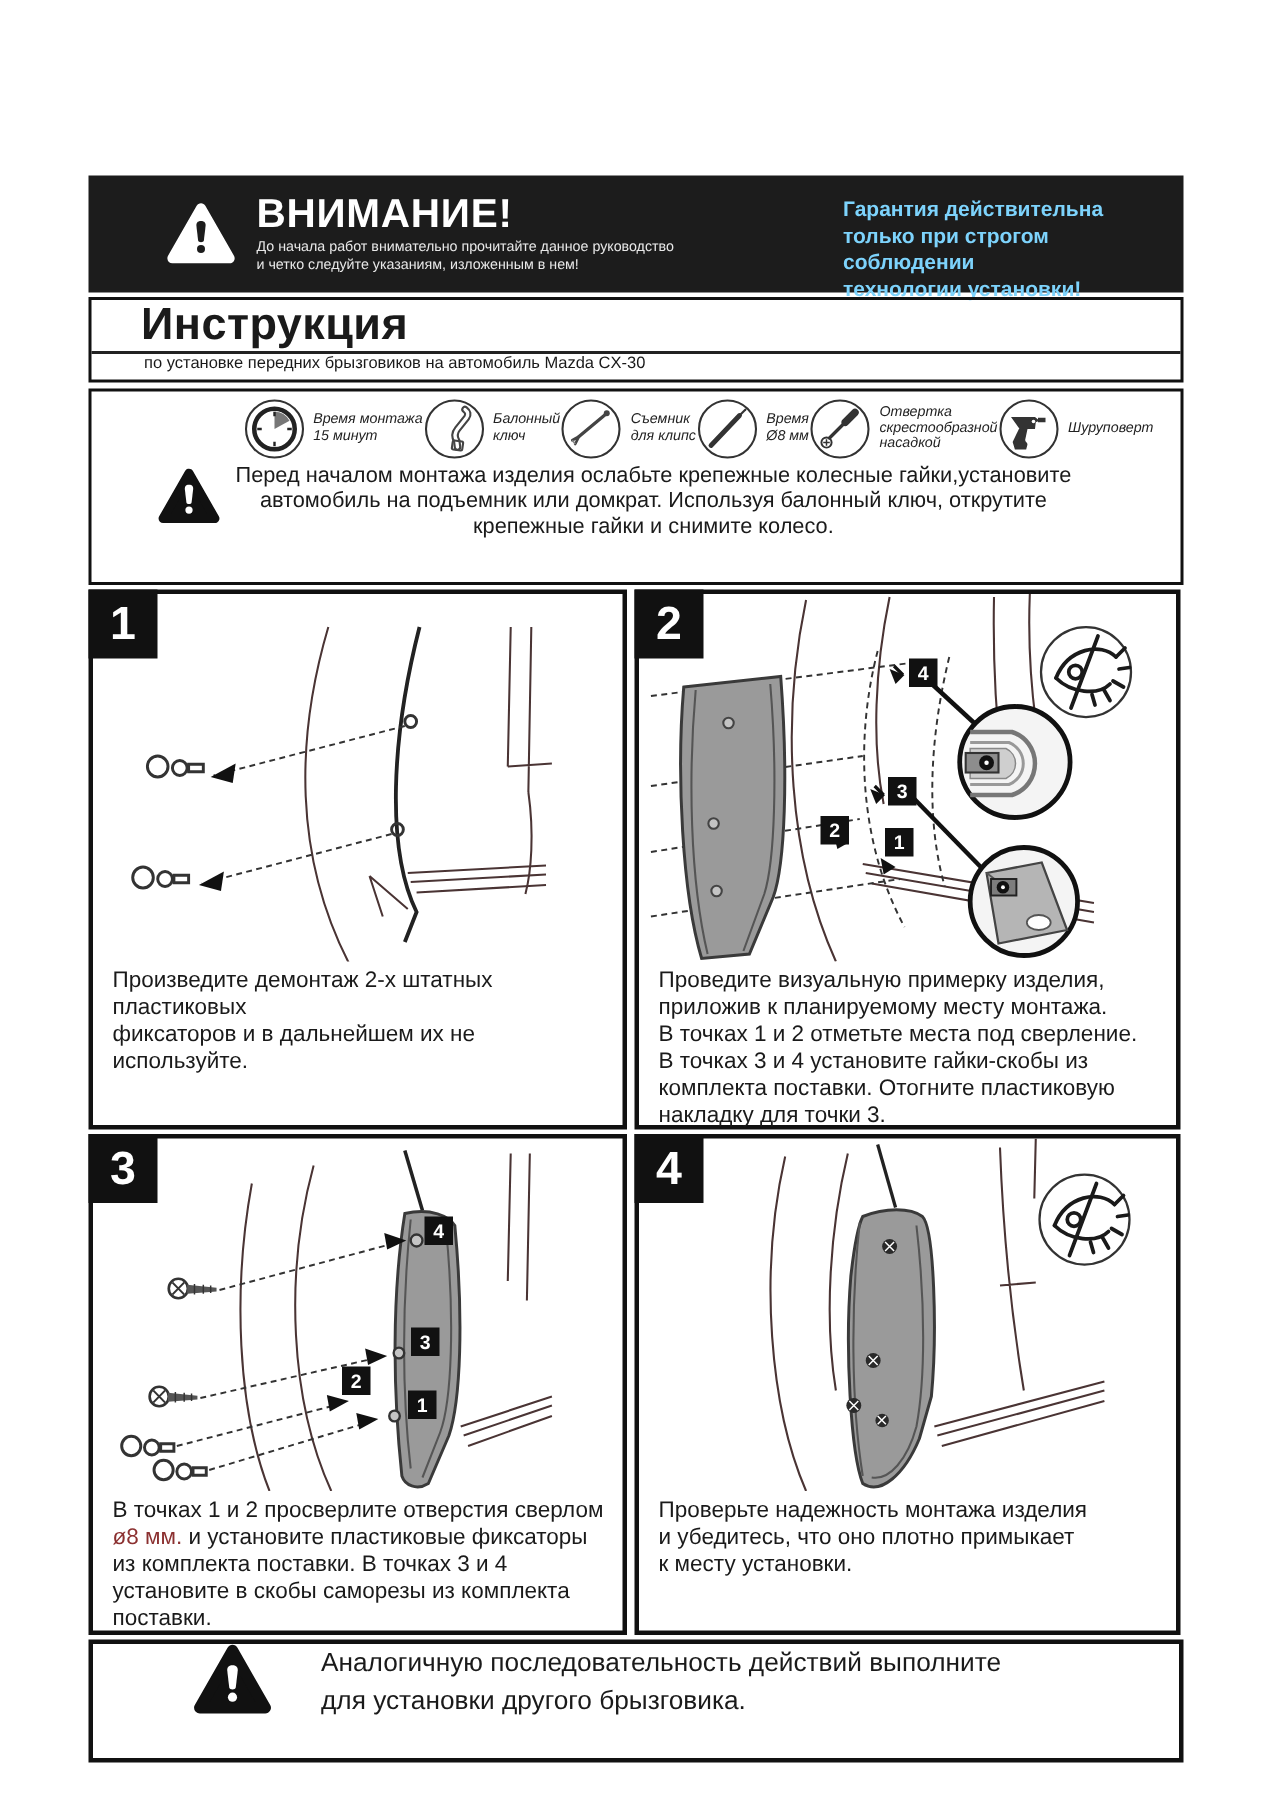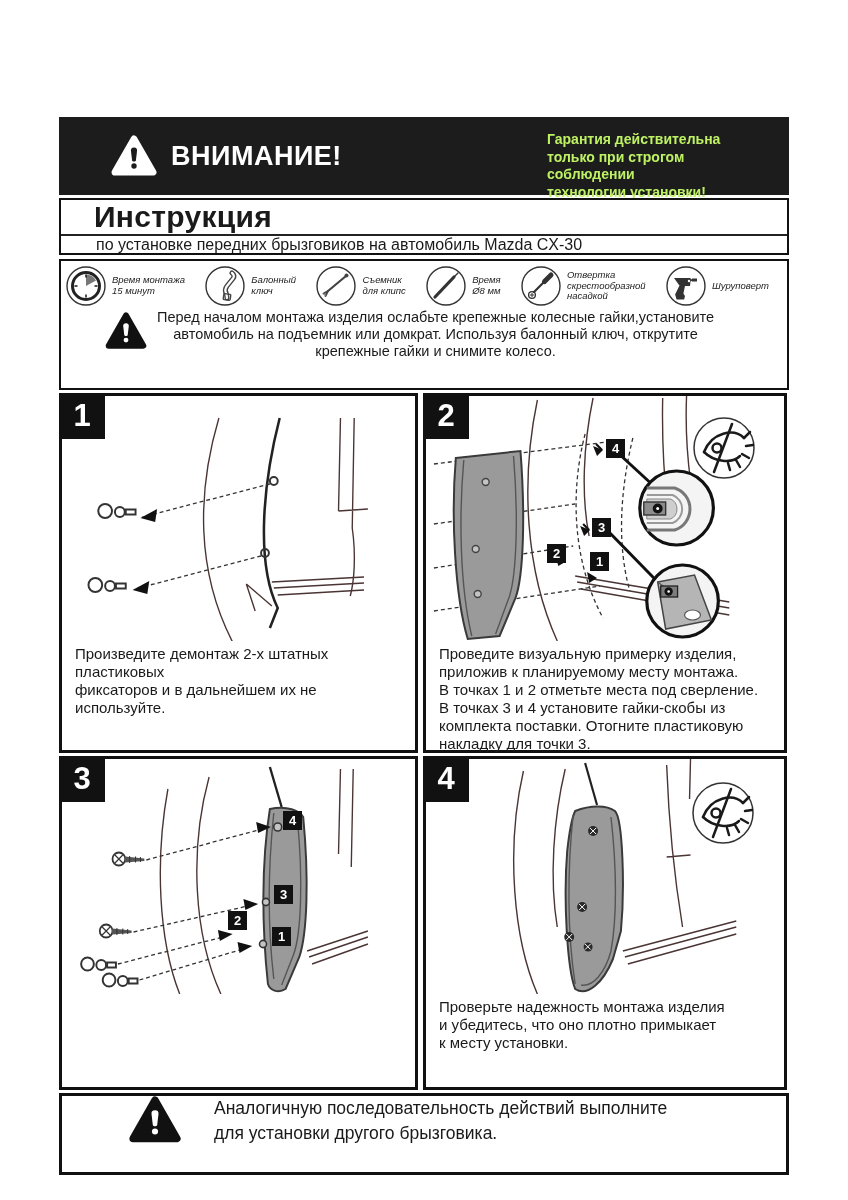--- a/index.html
+++ b/index.html
@@ -7,32 +7,32 @@
   .page{position:absolute;left:59px;top:117px;width:730px;}
   .prewrap{white-space:pre-line;}
 
   
   .warn-header{background:#1c1c1c;height:78px;display:flex;position:relative;}
   .warn-left{display:flex;align-items:center;margin-left:52px;}
   .warn-tri{width:46px;height:42px;flex:0 0 auto;}
   .warn-texts{margin-left:14px;}
   .warn-title{color:#fff;font-size:27px;font-weight:bold;letter-spacing:.5px;line-height:1;}
   .warn-sub{color:#e8e8e8;font-size:9.5px;line-height:1.3;margin-top:3px;}
-  .warranty{position:absolute;left:488px;top:14px;color:#bef264;font-size:14px;font-weight:bold;line-height:1.25;width:220px;}
+  .warranty{position:absolute;left:503px;top:14px;color:#7dd3fc;font-size:14px;font-weight:bold;line-height:1.25;width:220px;}
 
   
   .title-box{border:2px solid #111;margin-top:3px;height:53px;position:relative;}
   .title-main{font-size:30px;font-weight:800;margin:1px 0 0 33px;line-height:1.05;letter-spacing:.3px;}
   .title-rule{position:absolute;left:0;right:0;top:34px;border-top:2px solid #222;}
-  .title-sub{font-size:16px;margin:3px 0 0 35px;}
+  .title-sub{font-size:11px;margin:3px 0 0 35px;}
 
   
   .tools-box{border:2px solid #111;margin-top:4px;height:125px;padding-top:2px;}
   .tools-title{text-align:center;font-size:21px;font-weight:700;margin:0;}
-  .tools-row{display:flex;justify-content:space-between;padding:2px 18px 0 4px;align-items:center;}
+  .tools-row{display:flex;justify-content:flex-end;padding:2px 18px 0 4px;align-items:center;}
   .tool{display:flex;align-items:center;gap:5px;}
   .tool-circle{width:42px;height:42px;flex:0 0 auto;}
   .tool-label{font-size:9.5px;font-style:italic;line-height:1.15;color:#222;}
   .prep-row{display:flex;align-items:flex-start;margin:2px 0 0 44px;text-align:center;}
   .prep-tri{width:42px;height:38px;flex:0 0 auto;margin-top:3px;}
   .prep-text{font-size:14.5px;line-height:1.17;margin-left:10px;font-weight:500;}
 
   
   .steps-grid{display:grid;grid-template-columns:359px 364px;column-gap:5px;row-gap:3px;margin-top:3px;}
   .panel{border:3px solid #111;position:relative;background:#fff;}
@@ -65,20 +65,22 @@
 
   <header class="warn-header">
     <div class="warn-left">
       <svg class="warn-tri" viewBox="0 0 48 44">
         <polygon points="24,4 44,39 4,39" fill="#fff" stroke="#fff" stroke-width="7" stroke-linejoin="round"></polygon>
         <path d="M24,13 c2.6,0 3.4,1.6 3.2,3.4 l-1.2,10.2 c-0.2,1.6 -3.8,1.6 -4,0 l-1.2,-10.2 C20.6,14.6 21.4,13 24,13 Z" fill="#1c1c1c"></path>
         <circle cx="24" cy="32.5" r="2.8" fill="#1c1c1c"></circle>
       </svg>
       <div class="warn-texts">
         <div class="warn-title">ВНИМАНИЕ!</div>
+        <div class="warn-sub prewrap">До начала работ внимательно прочитайте данное руководство
+и четко следуйте указаниям, изложенным в нем!</div>
       </div>
     </div>
     <div class="warranty prewrap">Гарантия действительна
 только при строгом соблюдении
 технологии установки!</div>
   </header>
 
   <section class="title-box">
     <h1 class="title-main">Инструкция</h1>
     <div class="title-rule"></div>
@@ -324,20 +326,23 @@
         <polygon points="200,145 185,140 187,151" fill="#111"></polygon>
         <line class="dash" x1="57" y1="205" x2="168" y2="177"></line>
         <polygon points="174,175 159,171 161,182" fill="#111"></polygon>
         <line class="dash" x1="79" y1="221" x2="188" y2="189"></line>
         <polygon points="194,187 179,183 181,194" fill="#111"></polygon>
       </svg>
       <div class="badge" style="left:221px;top:52px;">4</div>
       <div class="badge" style="left:212px;top:126px;">3</div>
       <div class="badge" style="left:166px;top:152px;">2</div>
       <div class="badge" style="left:210px;top:168px;">1</div>
+      <div class="caption">
+        <span>В точках 1 и 2  просверлите отверстия сверлом </span><span class="hl">ø8 мм.</span><span> и установите пластиковые фиксаторы из комплекта поставки. В точках 3 и 4 установите в скобы саморезы из комплекта поставки.</span>
+      </div>
     </div>
 
     <div class="panel r2">
       <div class="numbox">4</div>
       <svg class="illus" viewBox="0 0 360 235" height="235" preserveAspectRatio="none">
         <path class="ln" d="M98,12 C80,90 88,180 112,235"></path>
         <path class="ln" d="M140,10 C128,60 124,120 132,168"></path>
         <path class="ln" d="M242,6 C244,60 250,120 258,168 M242,98 L266,96 M266,0 L265,40"></path>
         <path class="ln" d="M198,192 L312,162 M200,198 L312,168 M203,205 L312,175"></path>
         <line x1="160" y1="4" x2="172" y2="46" stroke="#222" stroke-width="2.2"></line>

